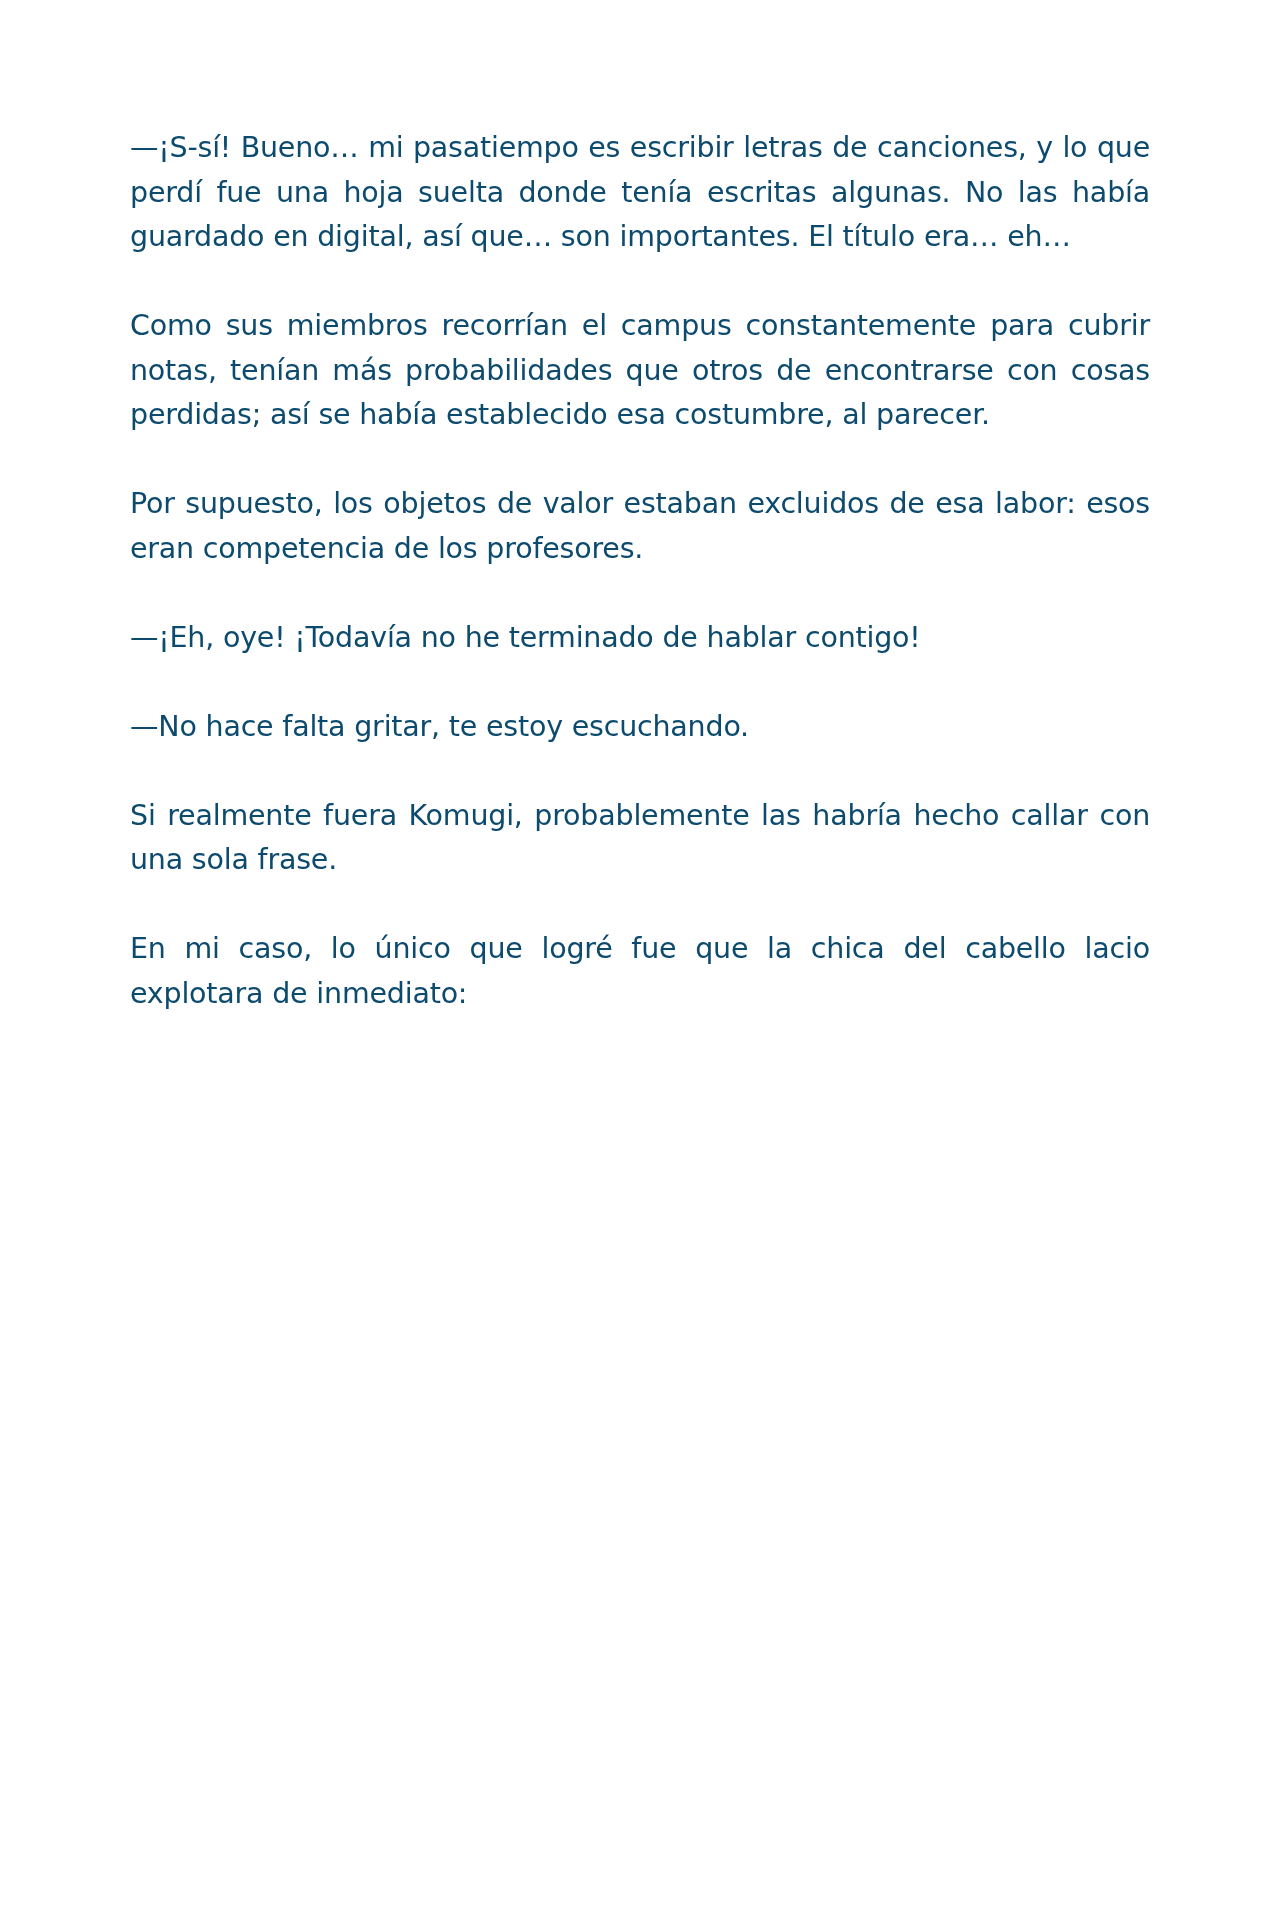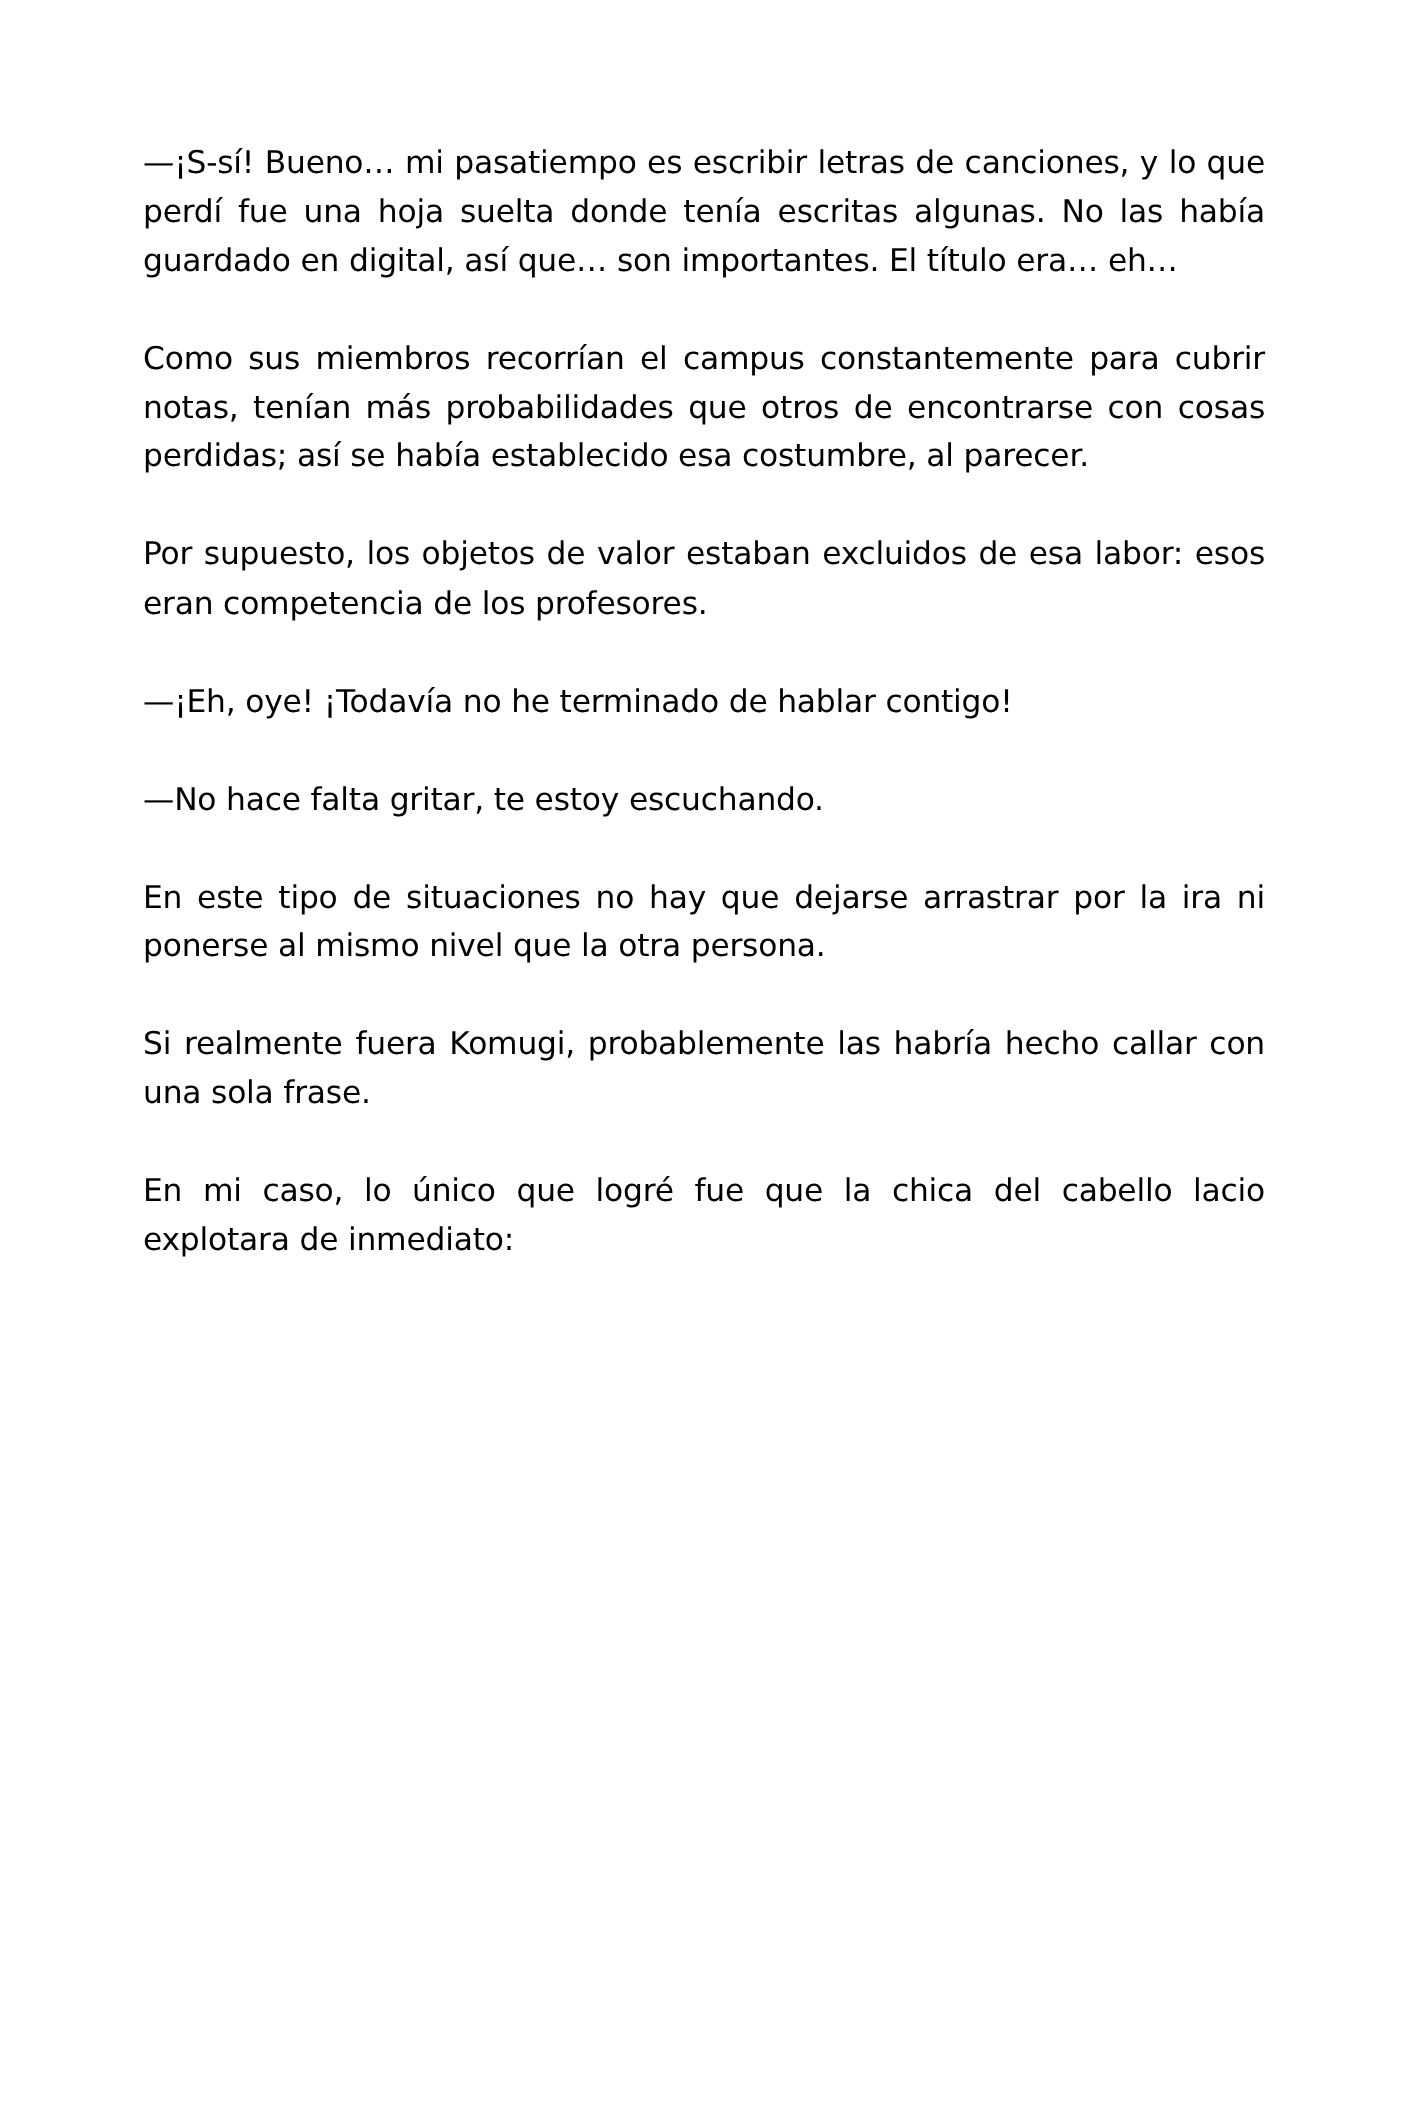--- a/index.html
+++ b/index.html
@@ -11,21 +11,21 @@
       width: 1280px;
       height: 1920px;
       overflow: hidden;
       position: relative;
     }
     .page {
       position: absolute;
       left: 130px;
       top: 126px;
       width: 1020px;
-      color: #000000;
+      color: #0c4a6e;
       font-family: "DejaVu Sans", "Liberation Sans", sans-serif;
       font-size: 28.5px;
       line-height: 44.5px;
       letter-spacing: -0.2px;
     }
     .para {
       margin: 0 0 44.5px 0;
       text-align: justify;
       text-align-last: left;
       hyphens: none;
@@ -36,16 +36,15 @@
   </style>
 </head>
 <body>
 
 <main class="page">
   <p class="para">—¡S-sí! Bueno… mi pasatiempo es escribir letras de canciones, y lo que perdí fue una hoja suelta donde tenía escritas algunas. No las había guardado en digital, así que… son importantes. El título era… eh…</p>
   <p class="para">Como sus miembros recorrían el campus constantemente para cubrir notas, tenían más probabilidades que otros de encontrarse con cosas perdidas; así se había establecido esa costumbre, al parecer.</p>
   <p class="para">Por supuesto, los objetos de valor estaban excluidos de esa labor: esos eran competencia de los profesores.</p>
   <p class="para dialogue">—¡Eh, oye! ¡Todavía no he terminado de hablar contigo!</p>
   <p class="para dialogue">—No hace falta gritar, te estoy escuchando.</p>
-  <p class="para">En este tipo de situaciones no hay que dejarse arrastrar por la ira ni ponerse al mismo nivel que la otra persona.</p>
   <p class="para">Si realmente fuera Komugi, probablemente las habría hecho callar con una sola frase.</p>
   <p class="para">En mi caso, lo único que logré fue que la chica del cabello lacio explotara de inmediato:</p>
 </main>
 
 </body></html>

